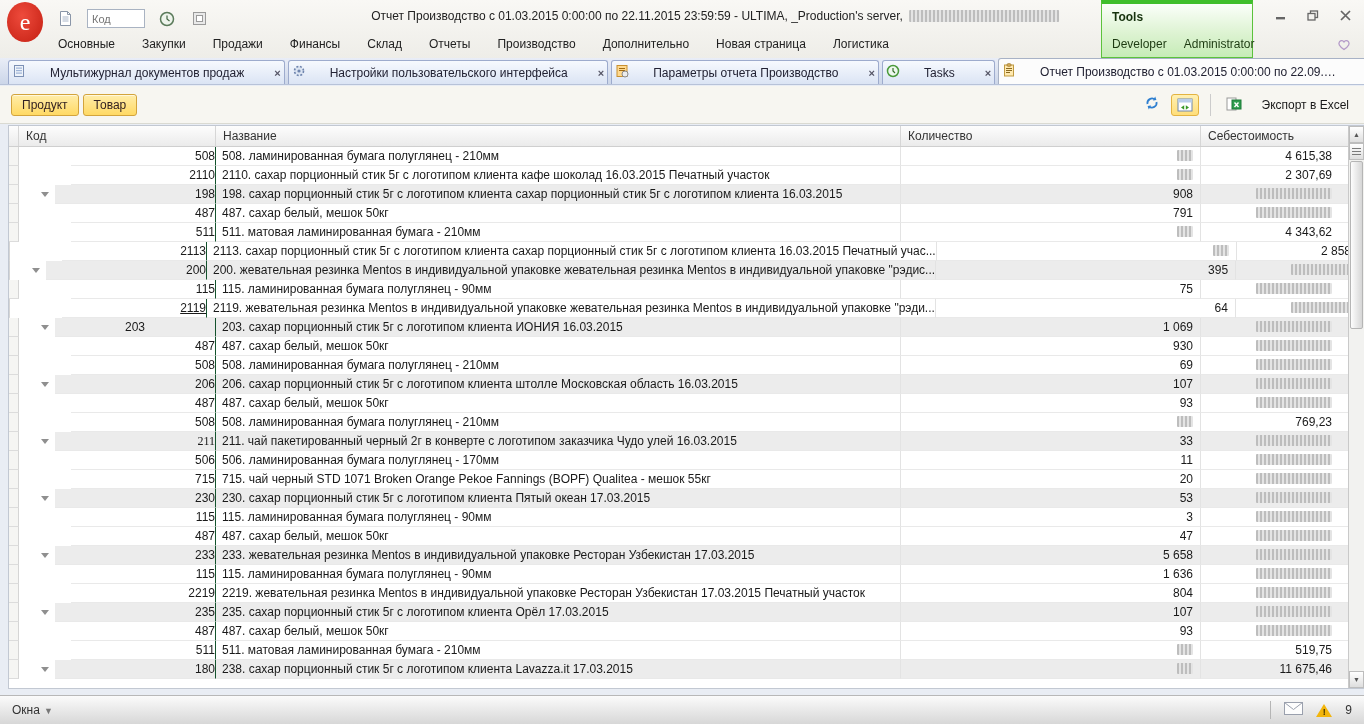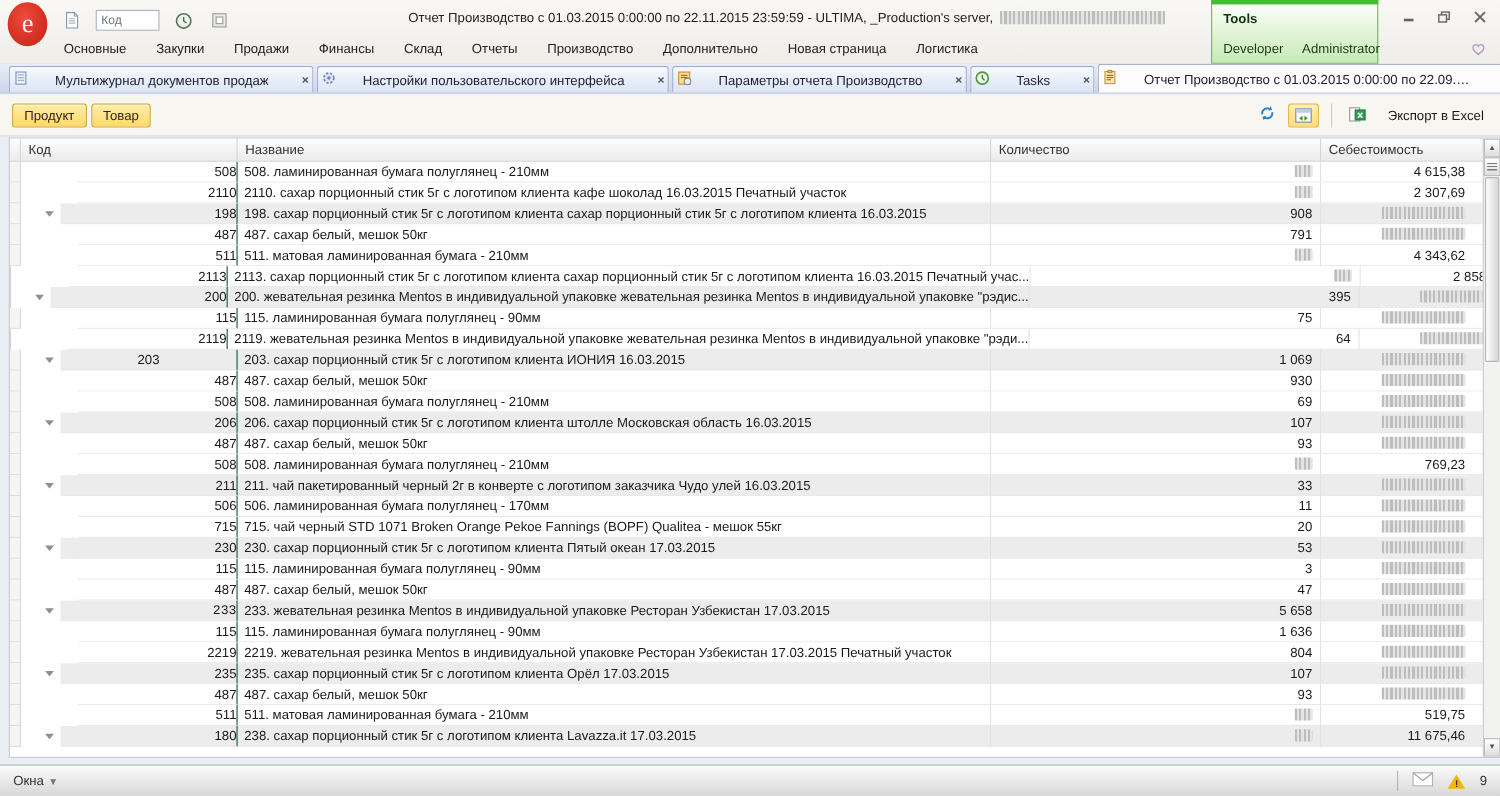--- a/index.html
+++ b/index.html
@@ -354,21 +354,21 @@
             <div class="cell code" style="width: 145px;">115</div>
             <div class="cell name">115. ламинированная бумага полуглянец - 90мм</div>
             <div class="cell qty">75</div>
             <div class="cell cost"><span class="redacted cost-blur"></span></div>
           </div>
         </div>
         <div class="grid-row">
           <div class="ind"></div>
           <div class="indent" style="width: 52px;"></div>
           <div class="rowbody">
-            <div class="cell code" style="width: 145px;">2119</div>
+            <div class="cell code" style="width: 145px; text-decoration: underline;">2119</div>
             <div class="cell name">2119. жевательная резинка Mentos в индивидуальной упаковке жевательная резинка Mentos в индивидуальной упаковке "рэди...</div>
             <div class="cell qty">64</div>
             <div class="cell cost"><span class="redacted cost-blur"></span></div>
           </div>
         </div>
         <div class="grid-row group">
           <div class="ind"></div>
           <div class="indent" style="width: 36px;">
             <span class="chev"></span>
           </div>
@@ -430,21 +430,21 @@
             <div class="cell qty"><span class="redacted qty-blur"></span></div>
             <div class="cell cost">769,23</div>
           </div>
         </div>
         <div class="grid-row group">
           <div class="ind"></div>
           <div class="indent" style="width: 36px;">
             <span class="chev"></span>
           </div>
           <div class="rowbody">
-            <div class="cell code" style="width: 161px;">211</div>
+            <div class="cell code" style="width: 161px; font-family: Liberation Serif, serif;">211</div>
             <div class="cell name">211. чай пакетированный черный 2г в конверте с логотипом заказчика Чудо улей 16.03.2015</div>
             <div class="cell qty">33</div>
             <div class="cell cost"><span class="redacted cost-blur"></span></div>
           </div>
         </div>
         <div class="grid-row">
           <div class="ind"></div>
           <div class="indent" style="width: 52px;"></div>
           <div class="rowbody">
             <div class="cell code" style="width: 145px;">506</div>
@@ -494,21 +494,21 @@
             <div class="cell qty">47</div>
             <div class="cell cost"><span class="redacted cost-blur"></span></div>
           </div>
         </div>
         <div class="grid-row group">
           <div class="ind"></div>
           <div class="indent" style="width: 36px;">
             <span class="chev"></span>
           </div>
           <div class="rowbody">
-            <div class="cell code" style="width: 161px; font-family: Liberation Mono, monospace;">233</div>
+            <div class="cell code" style="width: 161px;">233</div>
             <div class="cell name">233. жевательная резинка Mentos в индивидуальной упаковке Ресторан Узбекистан 17.03.2015</div>
             <div class="cell qty">5 658</div>
             <div class="cell cost"><span class="redacted cost-blur"></span></div>
           </div>
         </div>
         <div class="grid-row">
           <div class="ind"></div>
           <div class="indent" style="width: 52px;"></div>
           <div class="rowbody">
             <div class="cell code" style="width: 145px;">115</div>

